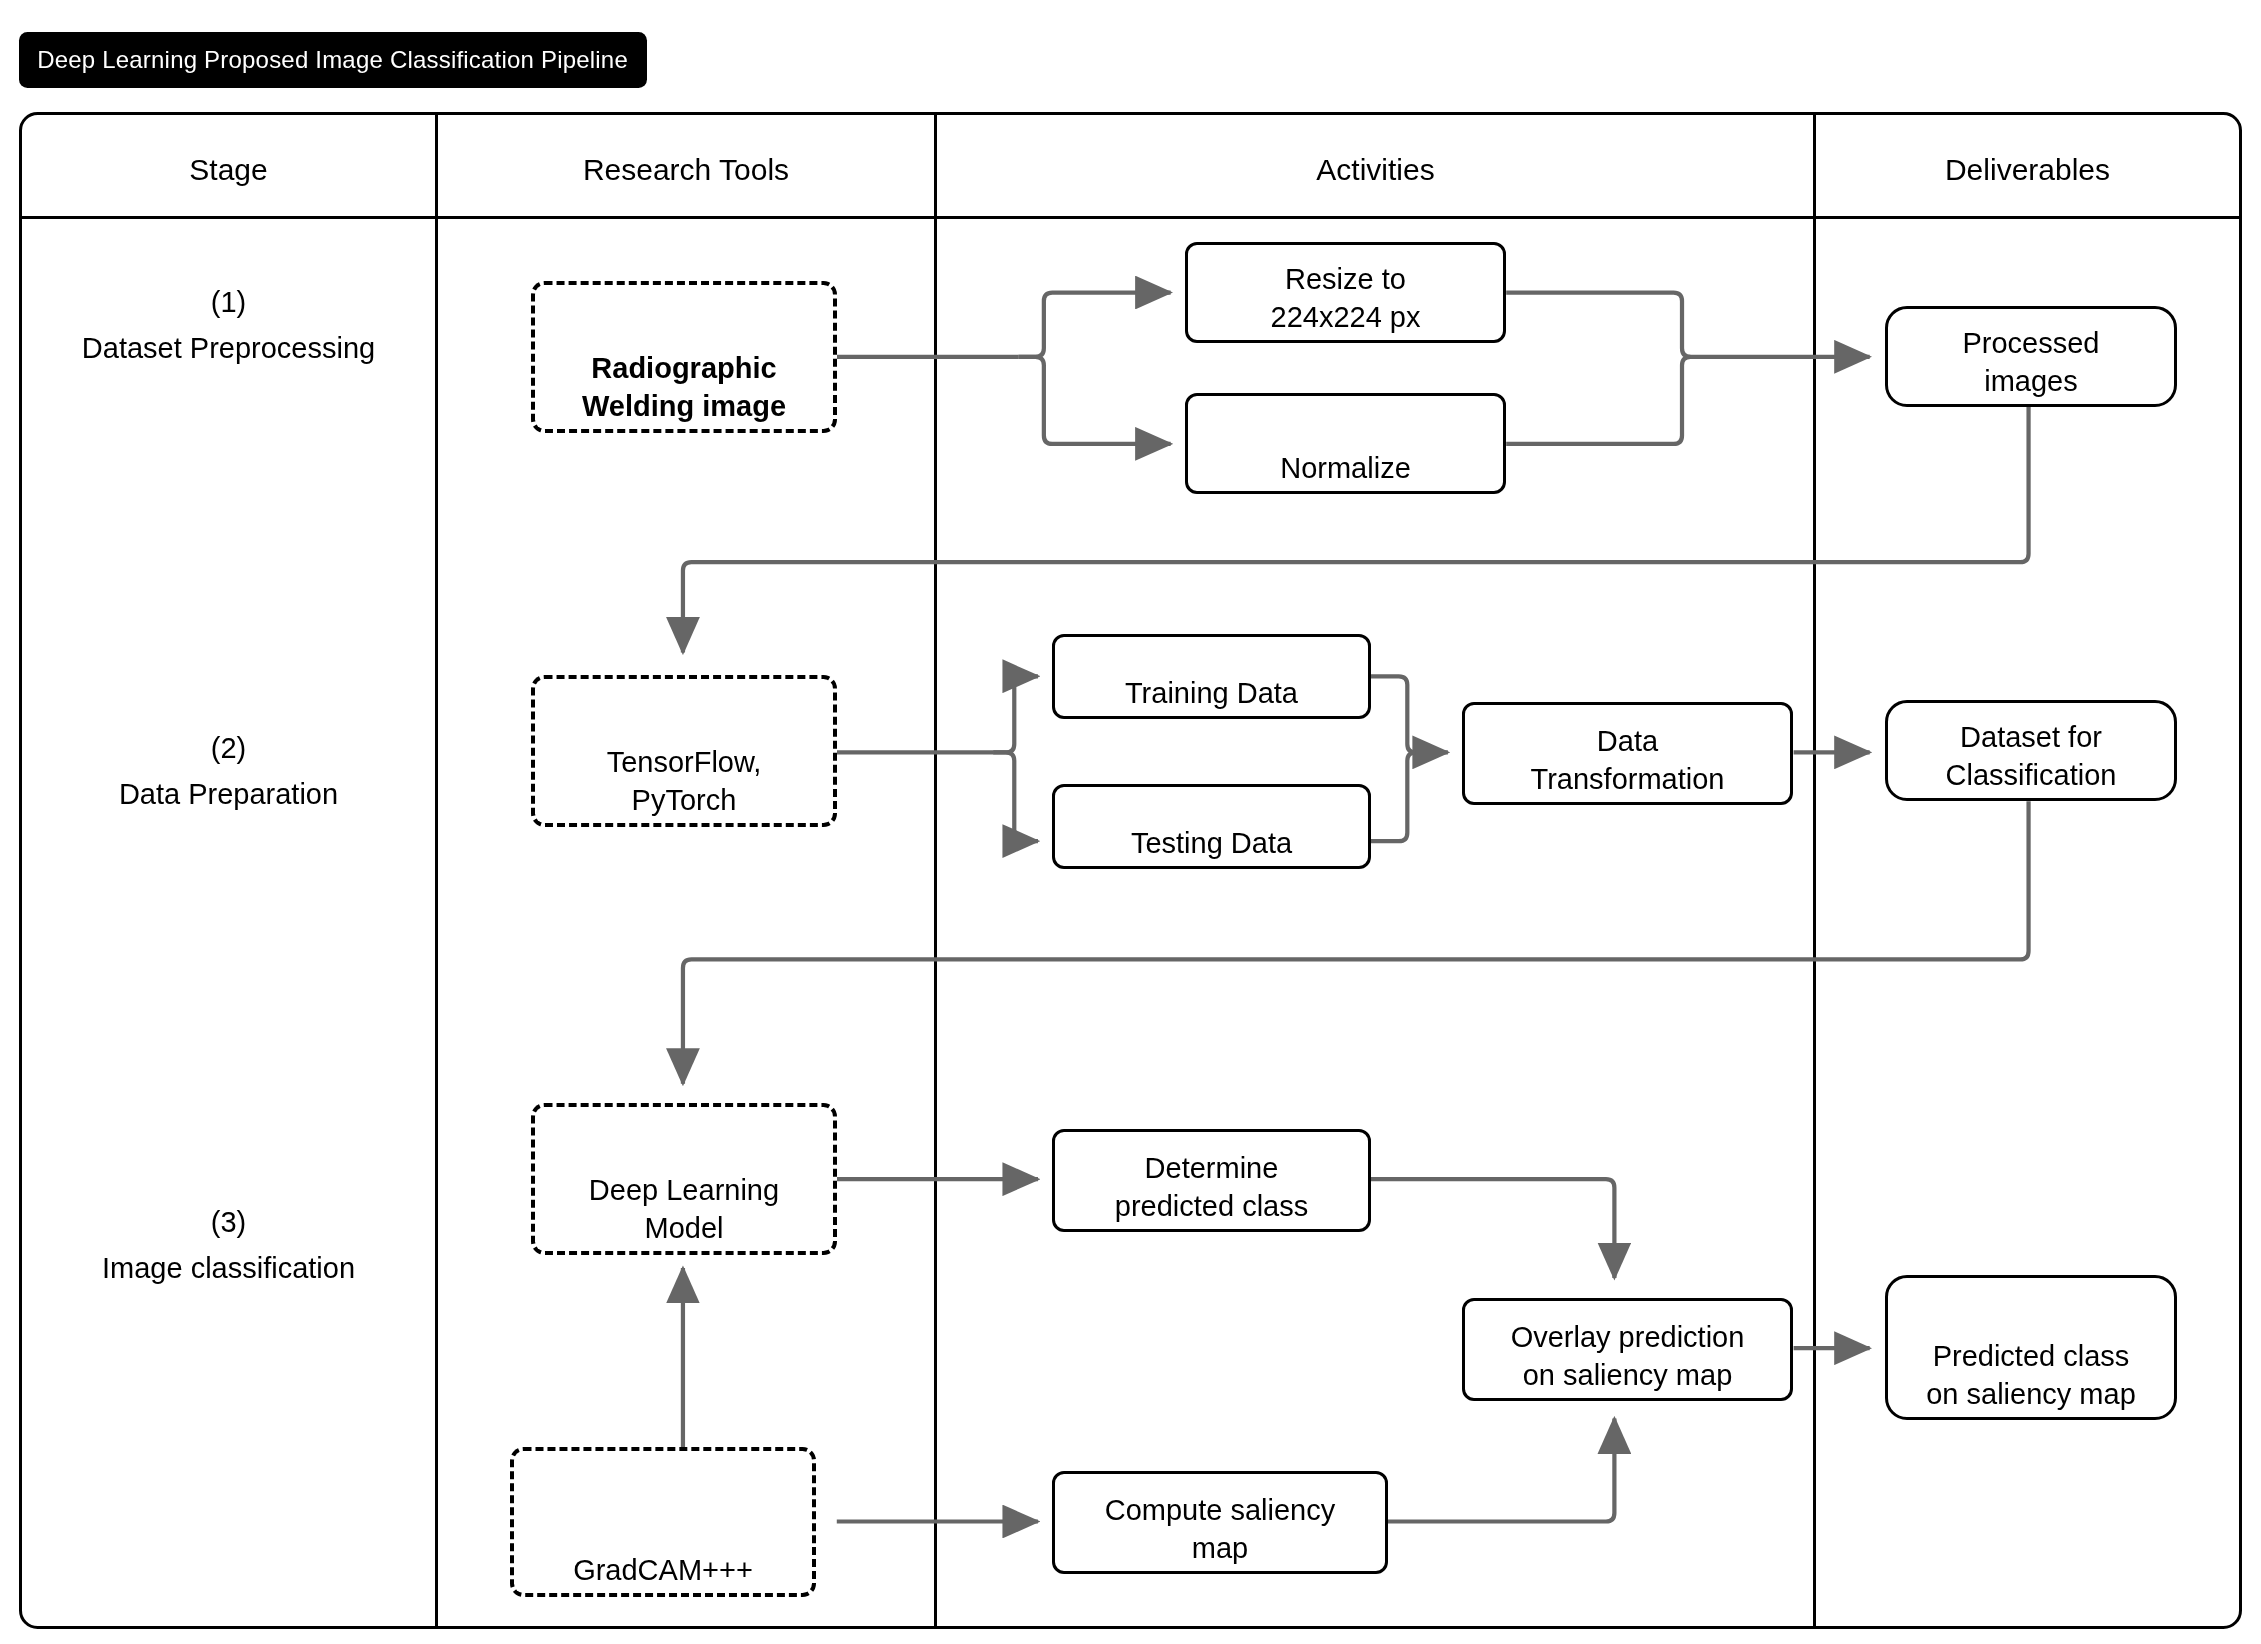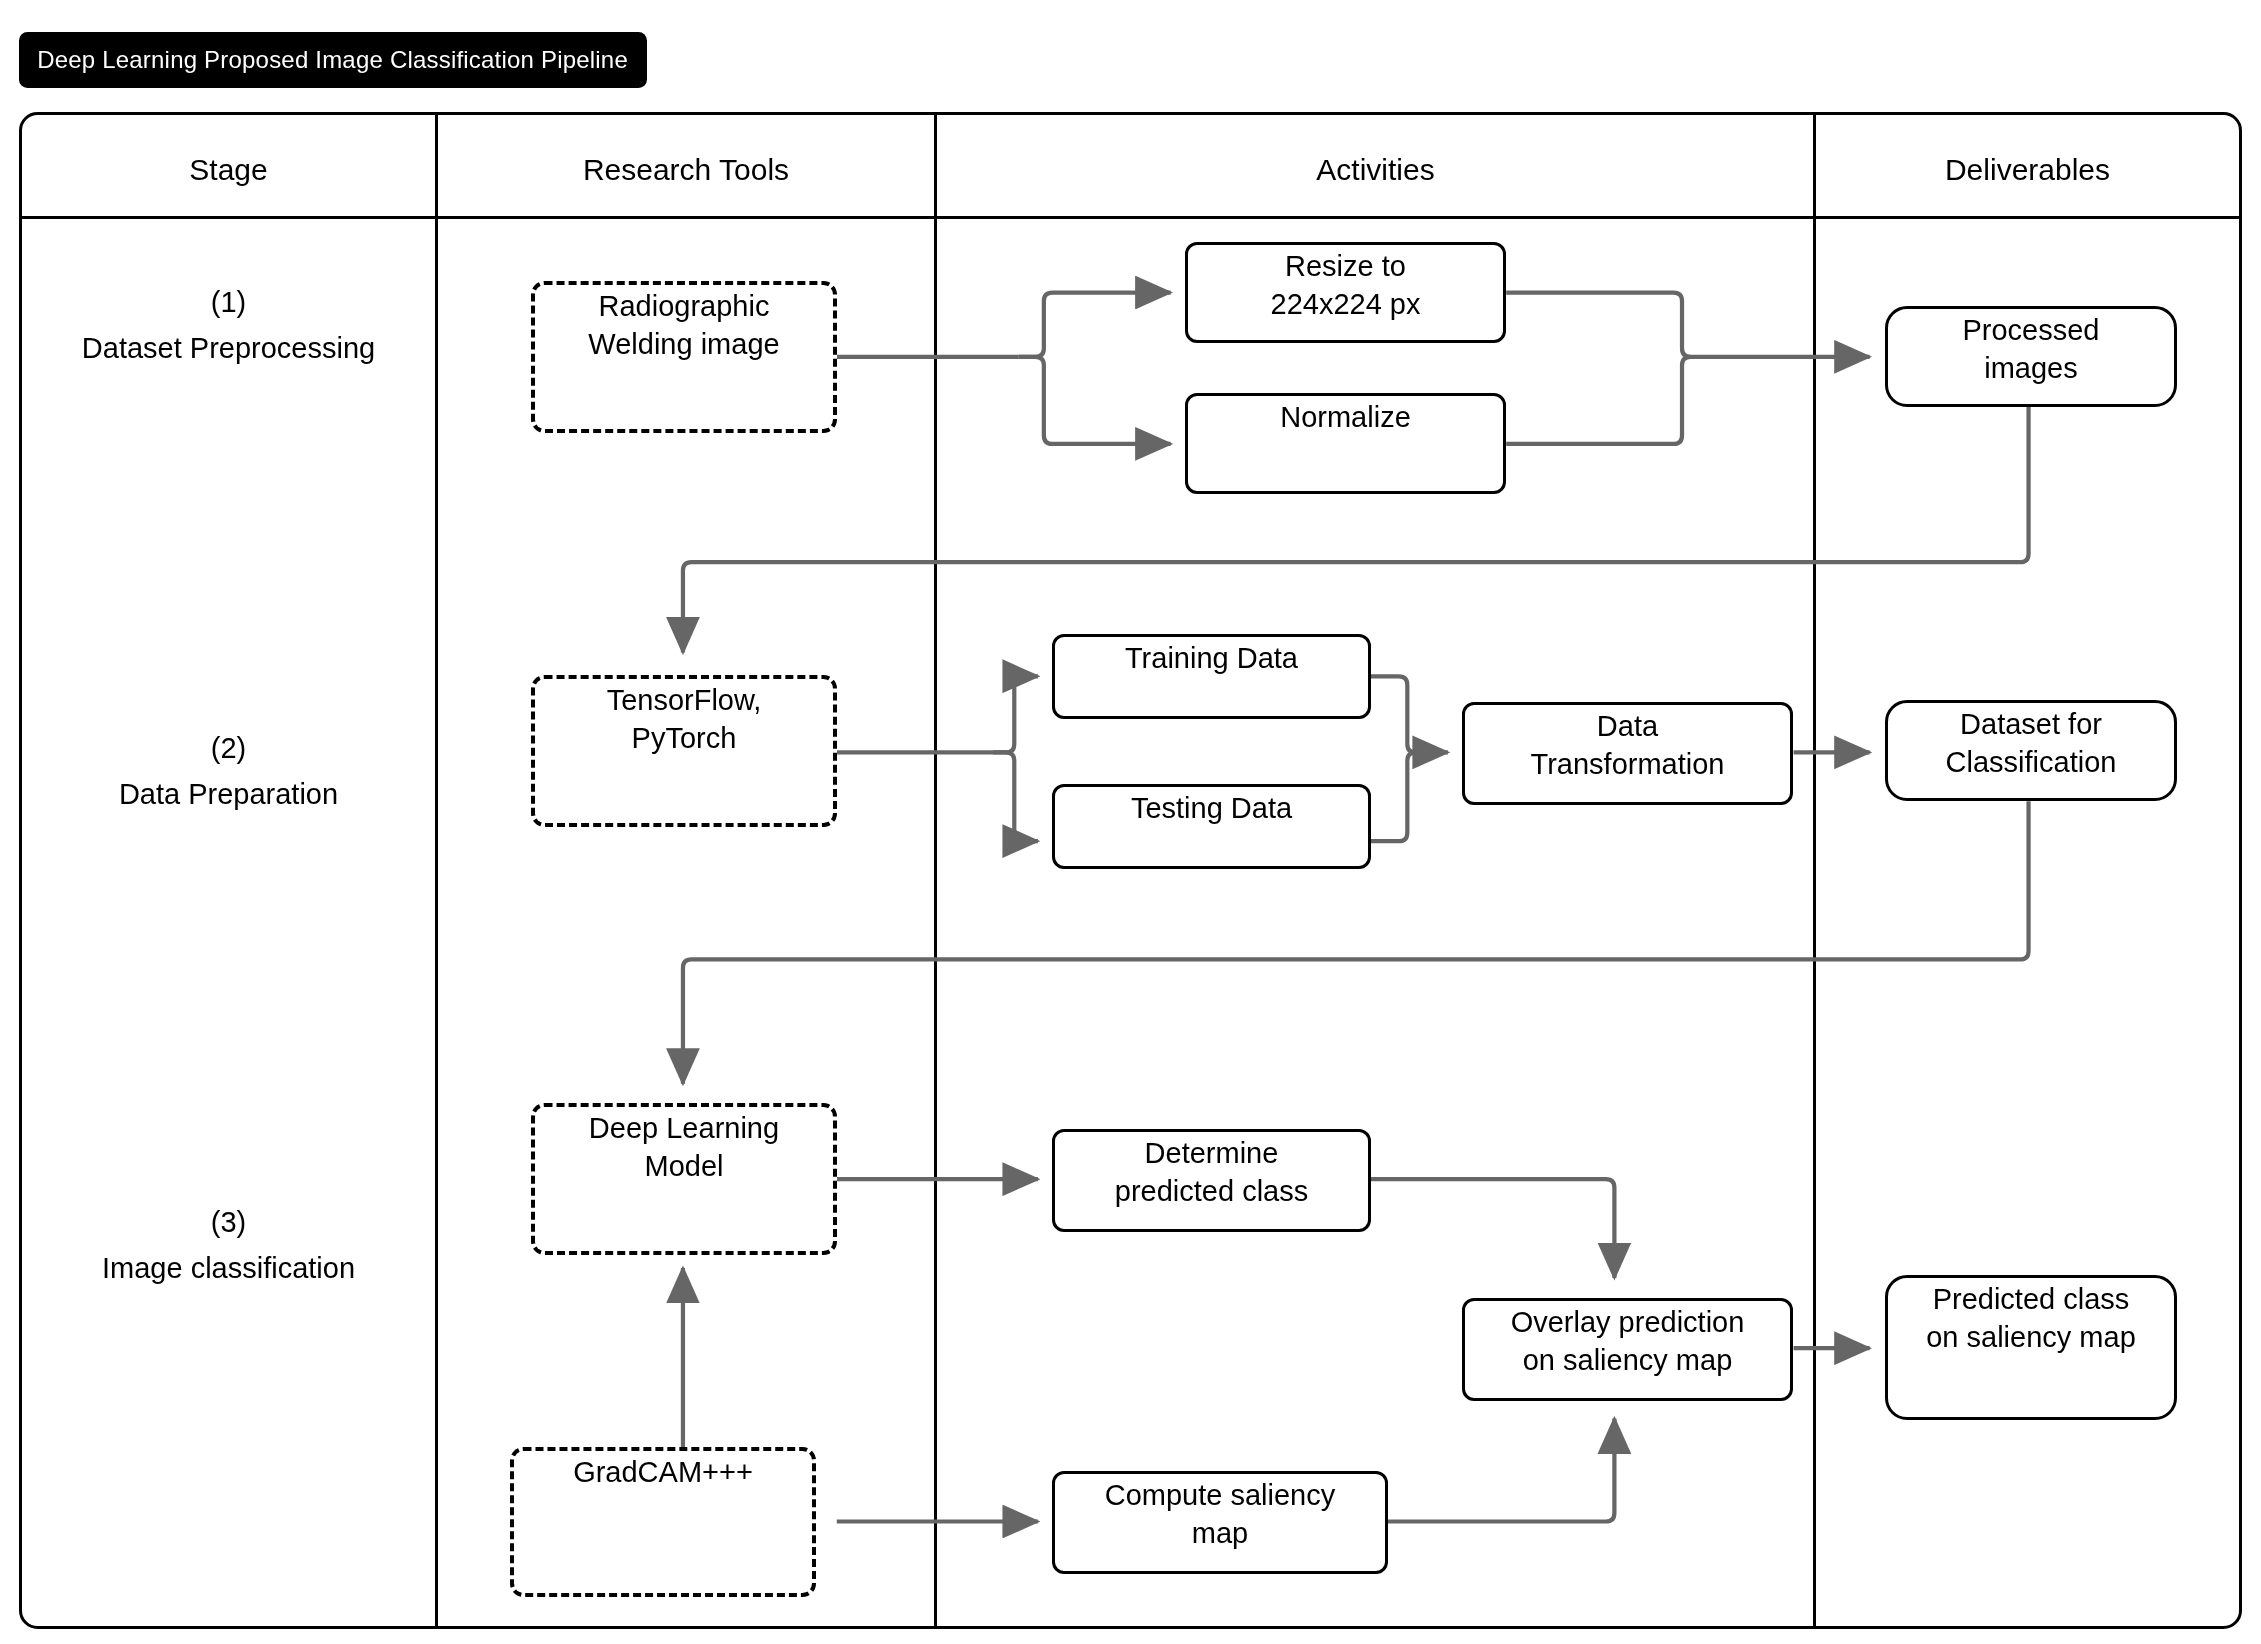--- a/index.html
+++ b/index.html
@@ -65,21 +65,21 @@
     text-align:center;font-size:29px;line-height:46px;
   }
   #stage-1{top:279px;}
   #stage-2{top:725px;}
   #stage-3{top:1199px;}
 
   
   .node{
     position:absolute;
     box-sizing:border-box;
-    display:flex;align-items:flex-start;justify-content:center;
+    display:flex;align-items:flex-end;justify-content:center;
     text-align:center;
     background:#fff;
     font-size:29px;
     line-height:1.30;
     padding:3.4px 8.5px;
     z-index:5;
   }
   .solid{
     border:3.4px solid #000;
     border-radius:12px;
@@ -160,21 +160,21 @@
       <path d="M990,1800 L1228,1800" marker-end="url(#ah)"></path>
 
       <path d="M1622,1800 L1900,1800 Q1910,1800 1910,1790 L1910,1678" marker-end="url(#ah)"></path>
 
       <path d="M808,1712 L808,1500" marker-end="url(#ah)"></path>
 
       <path d="M2122,1595 L2212,1595" marker-end="url(#ah)"></path>
     </g>
   </svg>
 
-  <div class="node dashed" style="left:531px;top:281px;width:306px;height:152px;">
+  <div class="node dashed" style="left:531px;top:281px;width:306px;height:152px;font-weight:bold;">
     <span>Radiographic<br>Welding image</span>
   </div>
 
   <div class="node solid" style="left:1185px;top:242px;width:321px;height:101px;">
     <span>Resize to<br>224x224 px</span>
   </div>
 
   <div class="node solid" style="left:1185px;top:393px;width:321px;height:101px;">
     <span>Normalize</span>
   </div>

